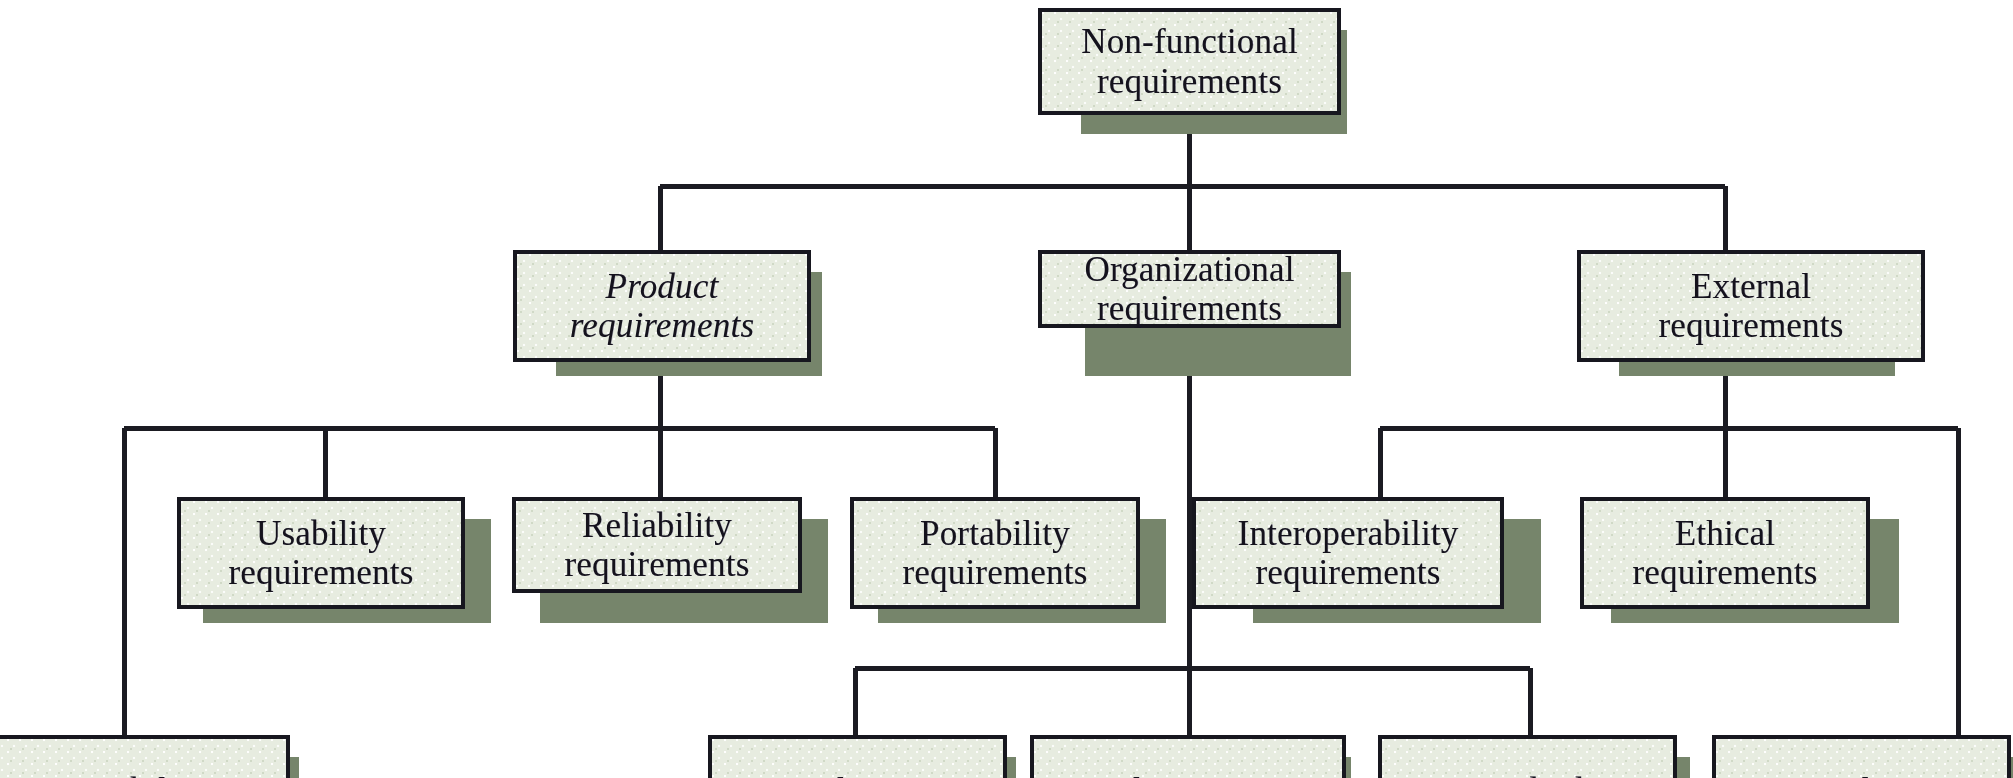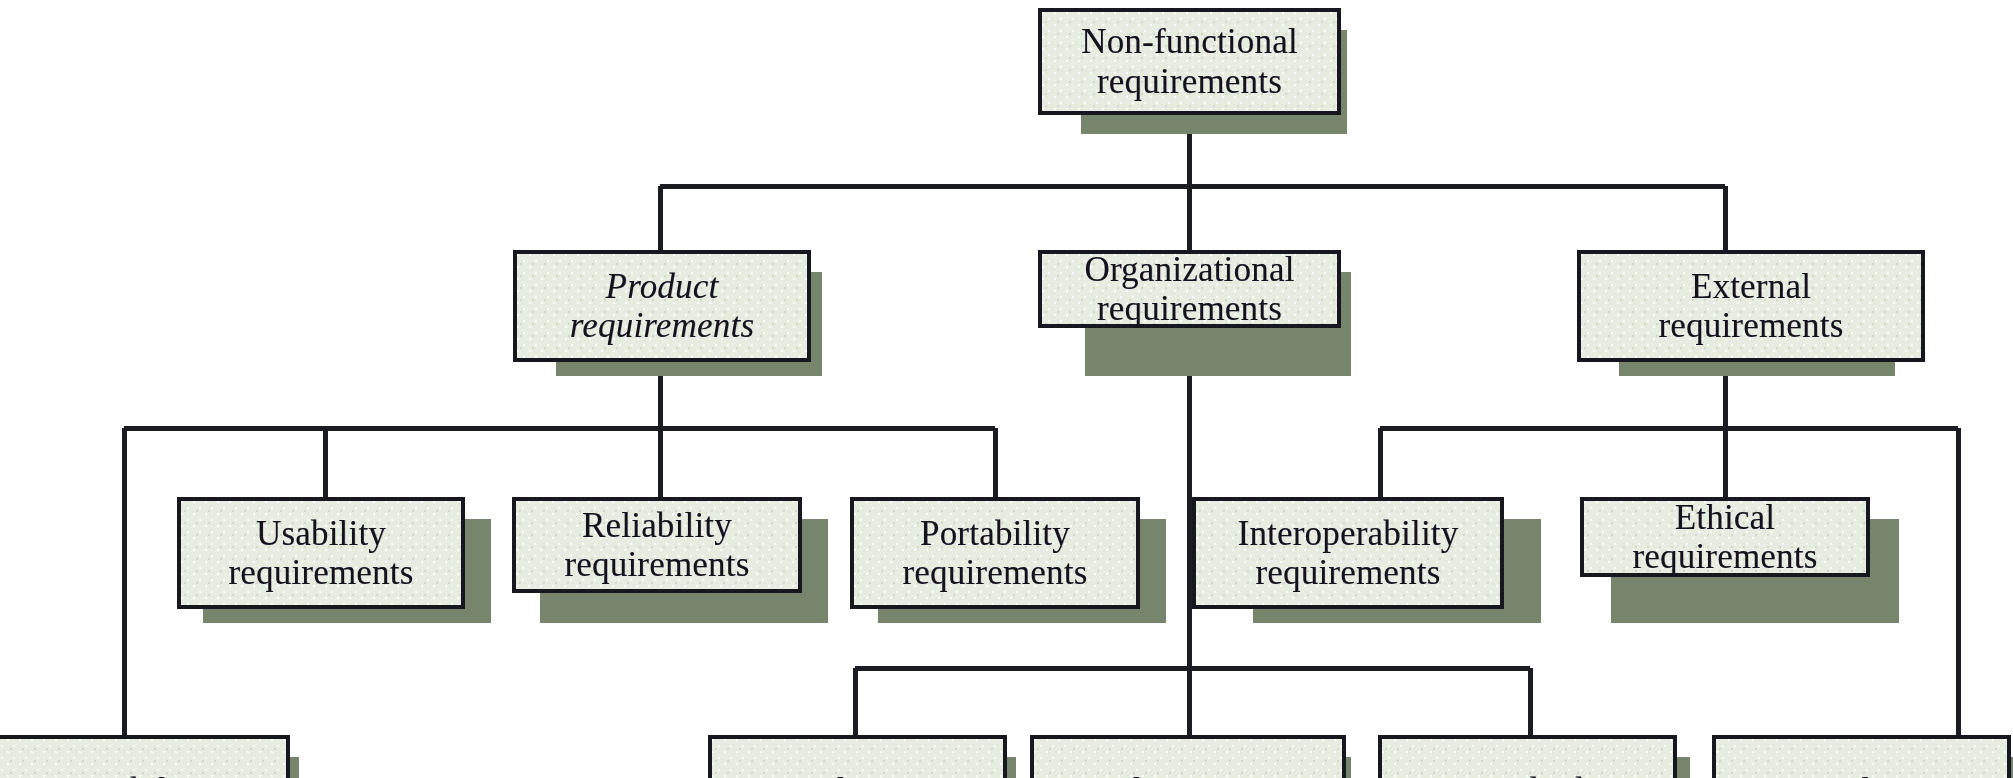--- a/index.html
+++ b/index.html
@@ -135,21 +135,21 @@
 requirements</span>
   </div>
 
   <div class="node-shadow" style="left:1253px; top:519px; width:288px; height:104px;"></div>
   <div class="node" style="left:1192px; top:497px; width:312px; height:112px;">
     <span class="node-label">Interoperability
 requirements</span>
   </div>
 
   <div class="node-shadow" style="left:1611px; top:519px; width:288px; height:104px;"></div>
-  <div class="node" style="left:1580px; top:497px; width:290px; height:80px;">
+  <div class="node" style="left:1580px; top:497px; width:290px; height:112px;">
     <span class="node-label">Ethical
 requirements</span>
   </div>
 
   <div class="node-shadow" style="left:33px; top:757px; width:266px; height:104px;"></div>
   <div class="node" style="left:-9px; top:735px; width:299px; height:112px;">
     <span class="node-label single">Usability</span>
   </div>
 
   <div class="node-shadow" style="left:750px; top:757px; width:266px; height:104px;"></div>

